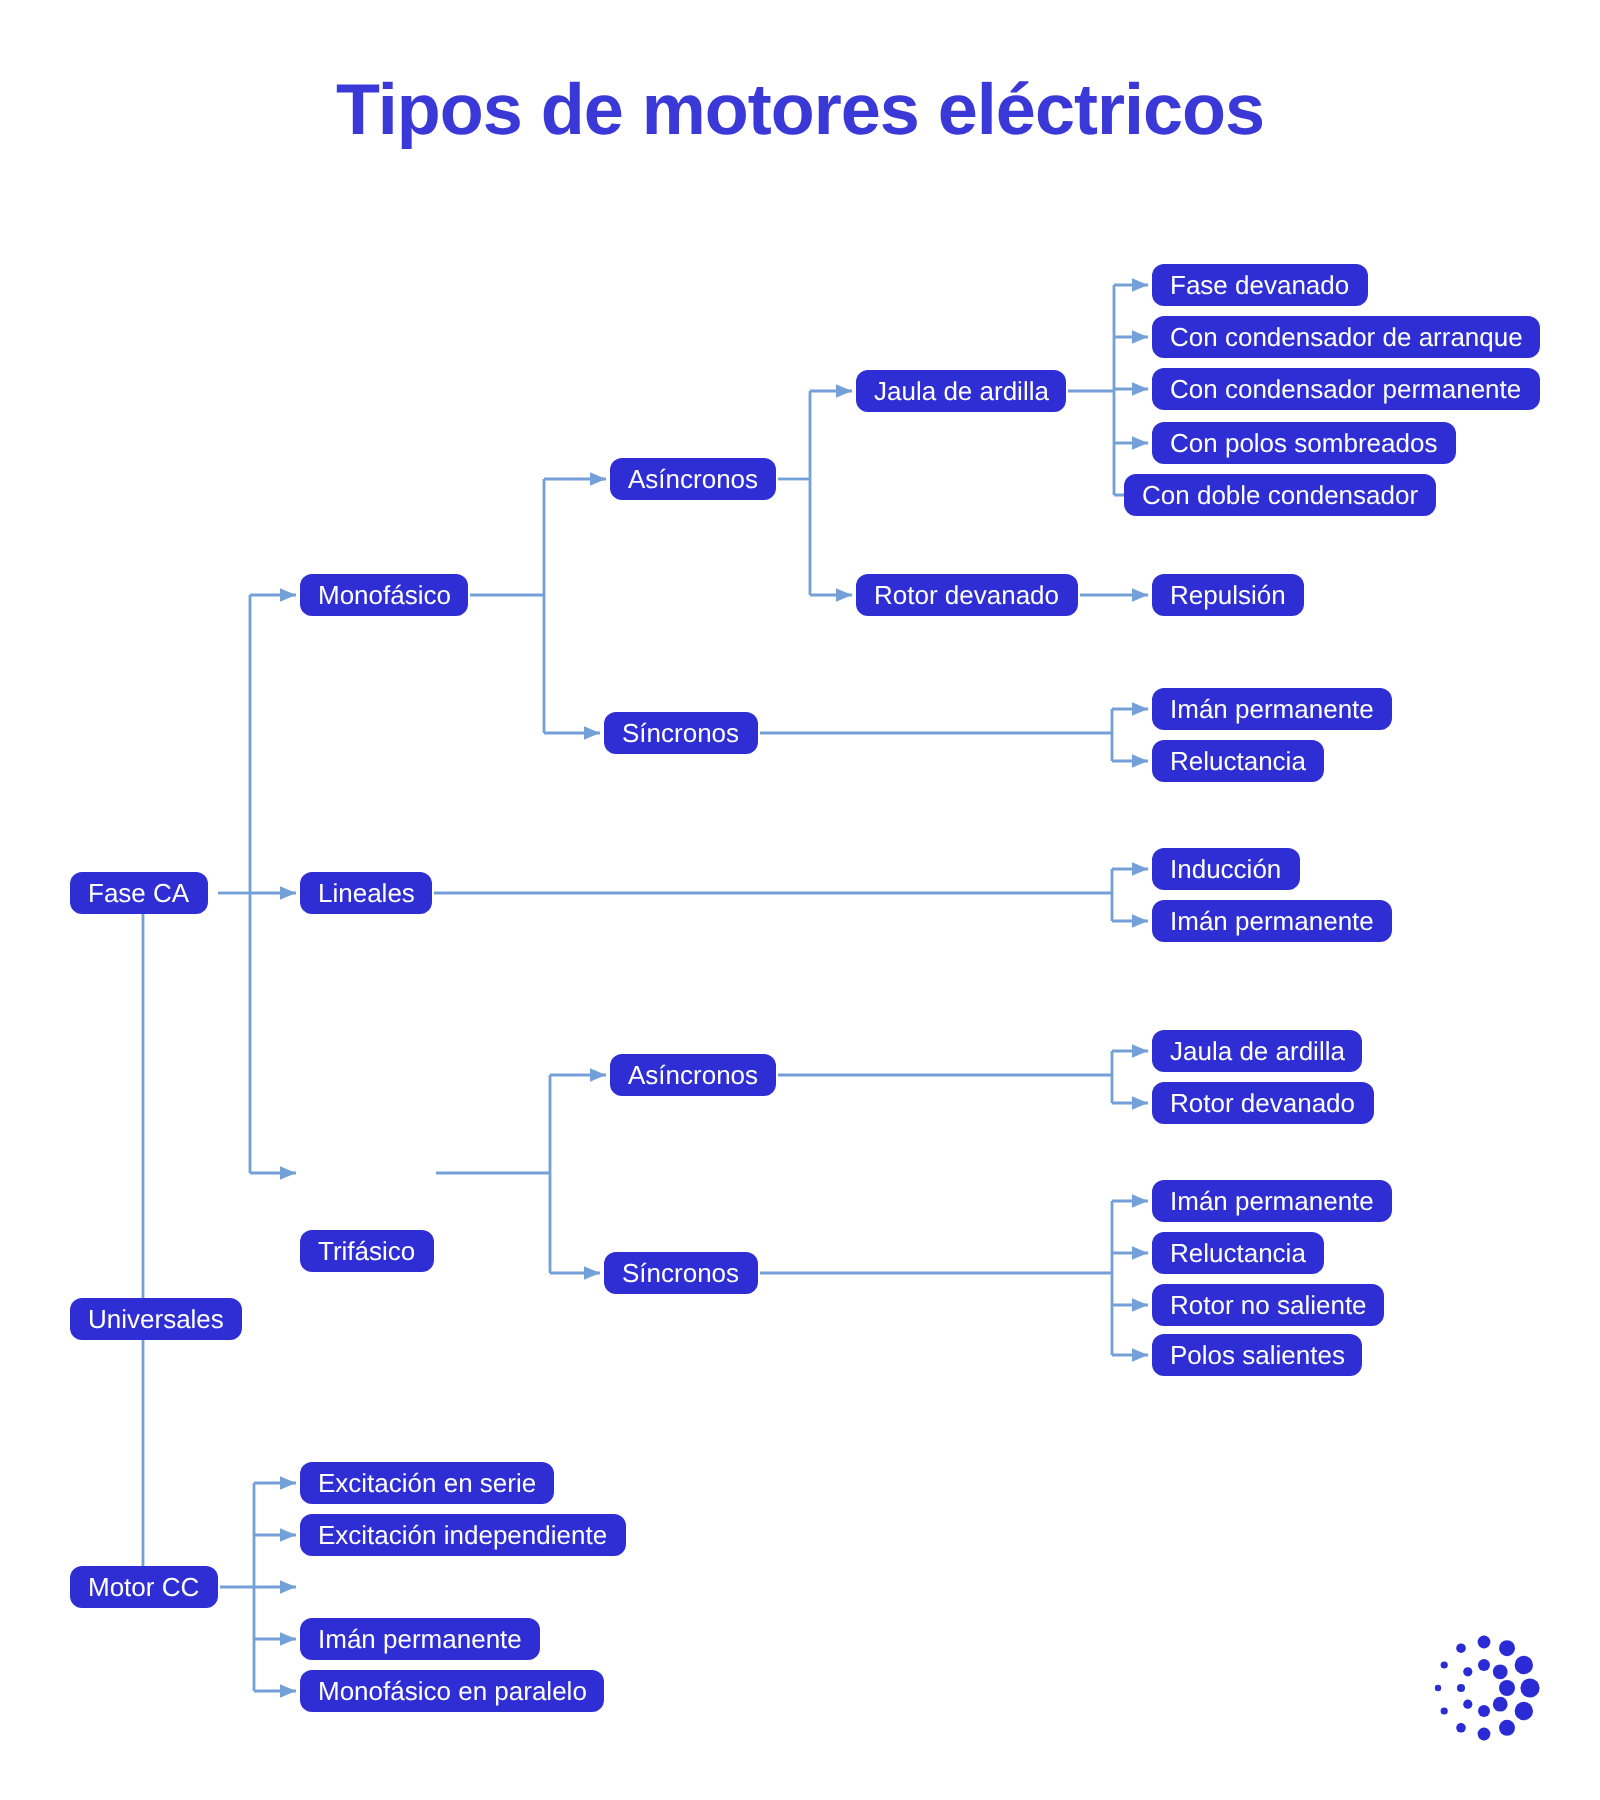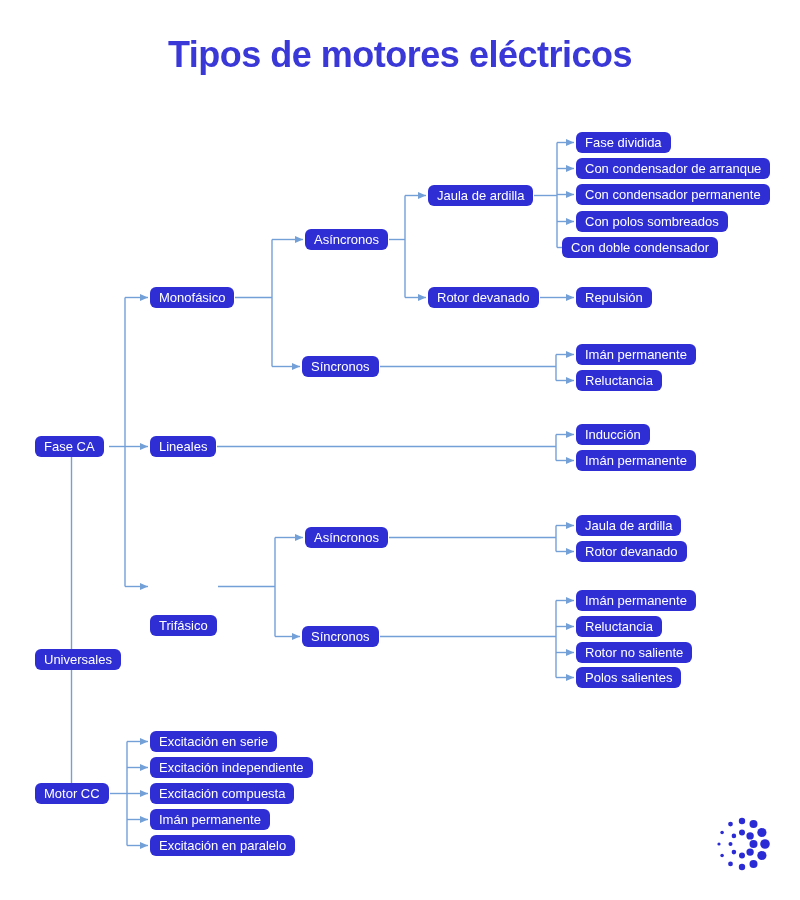--- a/index.html
+++ b/index.html
@@ -105,43 +105,42 @@
 <div class="node" style="left: 35px; top: 436px;">Fase CA</div>
     <div class="node" style="left: 35px; top: 649px;">Universales</div>
     <div class="node" style="left: 35px; top: 783px;">Motor CC</div>
     <div class="node" style="left: 150px; top: 287px;">Monofásico</div>
     <div class="node" style="left: 150px; top: 436px;">Lineales</div>
     <div class="node" style="left: 150px; top: 576px; margin-top: 39px;">Trifásico</div>
     <div class="node" style="left: 305px; top: 229px;">Asíncronos</div>
     <div class="node" style="left: 302px; top: 356px;">Síncronos</div>
     <div class="node" style="left: 428px; top: 185px;">Jaula de ardilla</div>
     <div class="node" style="left: 428px; top: 287px;">Rotor devanado</div>
-    <div class="node" style="left: 576px; top: 132px;">Fase dividida</div>
+    <div class="node" style="left: 576px; top: 132px;">Fase devanado</div>
     <div class="node" style="left: 576px; top: 158px;">Con condensador de arranque</div>
     <div class="node" style="left: 576px; top: 184px;">Con condensador permanente</div>
     <div class="node" style="left: 576px; top: 211px;">Con polos sombreados</div>
     <div class="node" style="left: 552px; top: 237px; margin-left: 10px;">Con doble condensador</div>
     <div class="node" style="left: 576px; top: 287px;">Repulsión</div>
     <div class="node" style="left: 576px; top: 344px;">Imán permanente</div>
     <div class="node" style="left: 576px; top: 370px;">Reluctancia</div>
     <div class="node" style="left: 576px; top: 424px;">Inducción</div>
     <div class="node" style="left: 576px; top: 450px;">Imán permanente</div>
     <div class="node" style="left: 305px; top: 527px;">Asíncronos</div>
     <div class="node" style="left: 302px; top: 626px;">Síncronos</div>
     <div class="node" style="left: 576px; top: 515px;">Jaula de ardilla</div>
     <div class="node" style="left: 576px; top: 541px;">Rotor devanado</div>
     <div class="node" style="left: 576px; top: 590px;">Imán permanente</div>
     <div class="node" style="left: 576px; top: 616px;">Reluctancia</div>
     <div class="node" style="left: 576px; top: 642px;">Rotor no saliente</div>
     <div class="node" style="left: 576px; top: 667px;">Polos salientes</div>
     <div class="node" style="left: 150px; top: 731px;">Excitación en serie</div>
     <div class="node" style="left: 150px; top: 757px;">Excitación independiente</div>
-    <div class="node" style="left: 150px; top: 783px;">Excitación compuesta</div>
     <div class="node" style="left: 150px; top: 809px;">Imán permanente</div>
-    <div class="node" style="left: 150px; top: 835px;">Excitación en paralelo</div>
+    <div class="node" style="left: 150px; top: 835px;">Monofásico en paralelo</div>
     <svg class="logo" width="90" height="90" style="left: 697px; top: 799px;">
       <circle cx="68.0" cy="45.0" r="4.8" fill="#2b2bd5"></circle>
       <circle cx="64.9" cy="56.5" r="4.6" fill="#2b2bd5"></circle>
       <circle cx="56.5" cy="64.9" r="4.0" fill="#2b2bd5"></circle>
       <circle cx="45.0" cy="68.0" r="3.2" fill="#2b2bd5"></circle>
       <circle cx="33.5" cy="64.9" r="2.4" fill="#2b2bd5"></circle>
       <circle cx="25.1" cy="56.5" r="1.8" fill="#2b2bd5"></circle>
       <circle cx="22.0" cy="45.0" r="1.6" fill="#2b2bd5"></circle>
       <circle cx="25.1" cy="33.5" r="1.8" fill="#2b2bd5"></circle>
       <circle cx="33.5" cy="25.1" r="2.4" fill="#2b2bd5"></circle>

